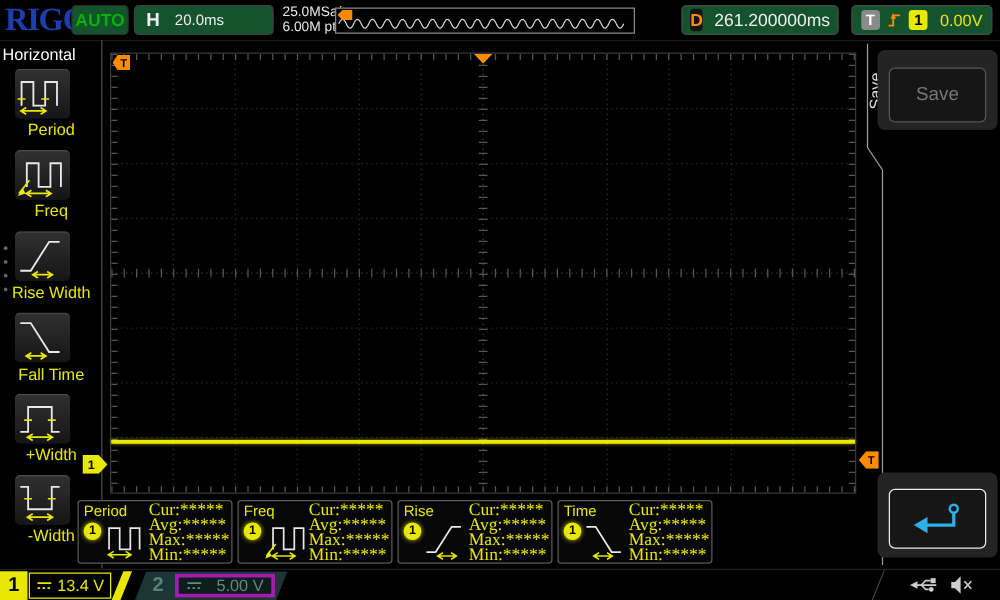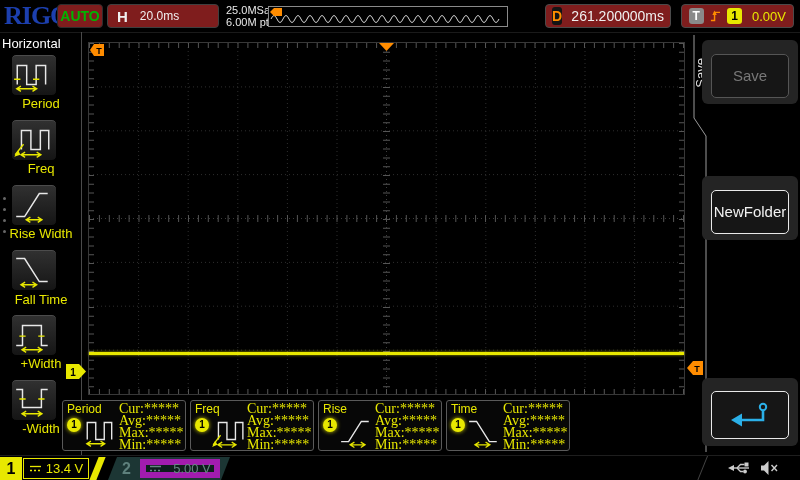--- a/index.html
+++ b/index.html
@@ -5,21 +5,21 @@
   html,body{margin:0;padding:0;background:#000;}
   #scope{position:relative;width:800px;height:480px;background:#000;overflow:hidden;
          font-family:"Liberation Sans",sans-serif;-webkit-font-smoothing:antialiased;}
   .abs{position:absolute;}
 
   
   #topbar{position:absolute;left:0;top:0;width:800px;height:32px;background:#000;border-bottom:1px solid #1a1a1a;}
   #logo{position:absolute;left:4px;top:1px;font-family:"Liberation Serif",serif;font-weight:bold;
         font-size:26px;letter-spacing:-1px;color:#1c3fae;}
   .tb-box{position:absolute;top:4px;height:24px;box-sizing:border-box;border:1px solid #3f3f3f;
-          border-radius:4px;background:#7f1d1d;display:flex;align-items:center;}
+          border-radius:4px;background:#14532d;display:flex;align-items:center;}
   #auto-box{left:57px;width:46px;justify-content:center;font-weight:bold;font-size:14px;color:#00b400;border-color:#2e2e2e;}
   #h-box{left:107px;width:112px;padding:0 9px;gap:12px;color:#f0f0f0;}
   #h-box .h-lab{font-weight:bold;font-size:15px;}
   #h-box .h-val{font-size:12px;}
   #sample-info{position:absolute;left:226px;top:4px;font-size:11px;line-height:12px;color:#e8e8e8;}
   #preview{position:absolute;left:268px;top:6px;width:240px;height:21px;box-sizing:border-box;
            border:1px solid #8a8a8a;background:#000;}
   #preview-tag{position:absolute;left:1px;top:1px;}
   #d-box{left:545px;width:126px;padding:0 6px;gap:9px;border-color:#4a4a4a;}
   #d-box .d-lab{width:18px;height:18px;border-radius:3px;background:#141414;color:#ff8c00;
@@ -75,21 +75,21 @@
   #bottombar{position:absolute;left:0;top:455px;width:800px;height:25px;background:#000;border-top:1px solid #1e1e1e;}
   #ch1w{position:absolute;left:0;top:1px;width:104px;height:23px;}
   #ch1w .num{position:absolute;left:0;top:0;width:22px;height:23px;background:#e8e800;color:#000;
              font-weight:bold;font-size:16px;text-align:center;line-height:23px;}
   #ch1w .val{position:absolute;left:23px;top:1px;width:66px;height:21px;box-sizing:border-box;border:1px solid #e8e800;
              background:#000;color:#e8e800;font-size:13px;display:flex;align-items:center;justify-content:center;gap:4px;}
   #ch1w .slant{position:absolute;left:94px;top:0;width:7px;height:23px;background:#e8e800;transform:skewX(-22deg);}
   #ch2w{position:absolute;left:108px;top:1px;width:122px;height:23px;background:#1c3634;
         clip-path:polygon(9px 0,100% 0,calc(100% - 9px) 100%,0 100%);}
   #ch2w .num{position:absolute;left:14px;top:0;color:#5e807c;font-weight:bold;font-size:16px;line-height:23px;}
-  #ch2w .val{position:absolute;left:32px;top:2px;width:80px;height:19px;box-sizing:border-box;border:6px solid #a21caf;
+  #ch2w .val{position:absolute;left:32px;top:2px;width:80px;height:19px;box-sizing:border-box;border:3px solid #a21caf;
              background:#0d1d1c;color:#668783;font-size:13px;display:flex;align-items:center;justify-content:center;gap:11px;}
   #bb-divider{position:absolute;left:702px;top:0;width:10px;height:25px;border-left:1px solid #444;transform:skewX(-22deg);}
   #usb-icon{position:absolute;left:728px;top:5px;}
   #beeper-icon{position:absolute;left:760px;top:4px;}
 
   svg{display:block;}
 </style>
 </head>
 <body>
 
@@ -254,23 +254,20 @@
 
   <div id="menu">
     <svg class="abs" style="left:0;top:0" width="20" height="423" viewBox="0 0 20 423">
       <polyline points="4,3 4,86 16,104 16,420" stroke="#9a9a9a" stroke-width="1" fill="none"></polyline>
     </svg>
     <div id="menu-tab-label">Save</div>
 
     <div class="menu-slot" style="top:8px">
       <div class="menu-btn disabled">Save</div>
     </div>
-    <div class="menu-slot" style="top:144px">
-      <div class="menu-btn enabled">NewFolder</div>
-    </div>
     <div class="menu-slot" id="arrow-slot">
       <div class="menu-btn enabled" id="arrow-btn">
         <svg width="44" height="30" viewBox="0 0 44 30">
           <circle cx="35" cy="7" r="3.2" stroke="#2bb0e8" stroke-width="2" fill="none"></circle>
           <path d="M35,10.5 V20 H13" stroke="#2bb0e8" stroke-width="2.6" fill="none"></path>
           <polygon points="14,13.5 14,26.5 3,20" fill="#2bb0e8"></polygon>
         </svg>
       </div>
     </div>
   </div>

